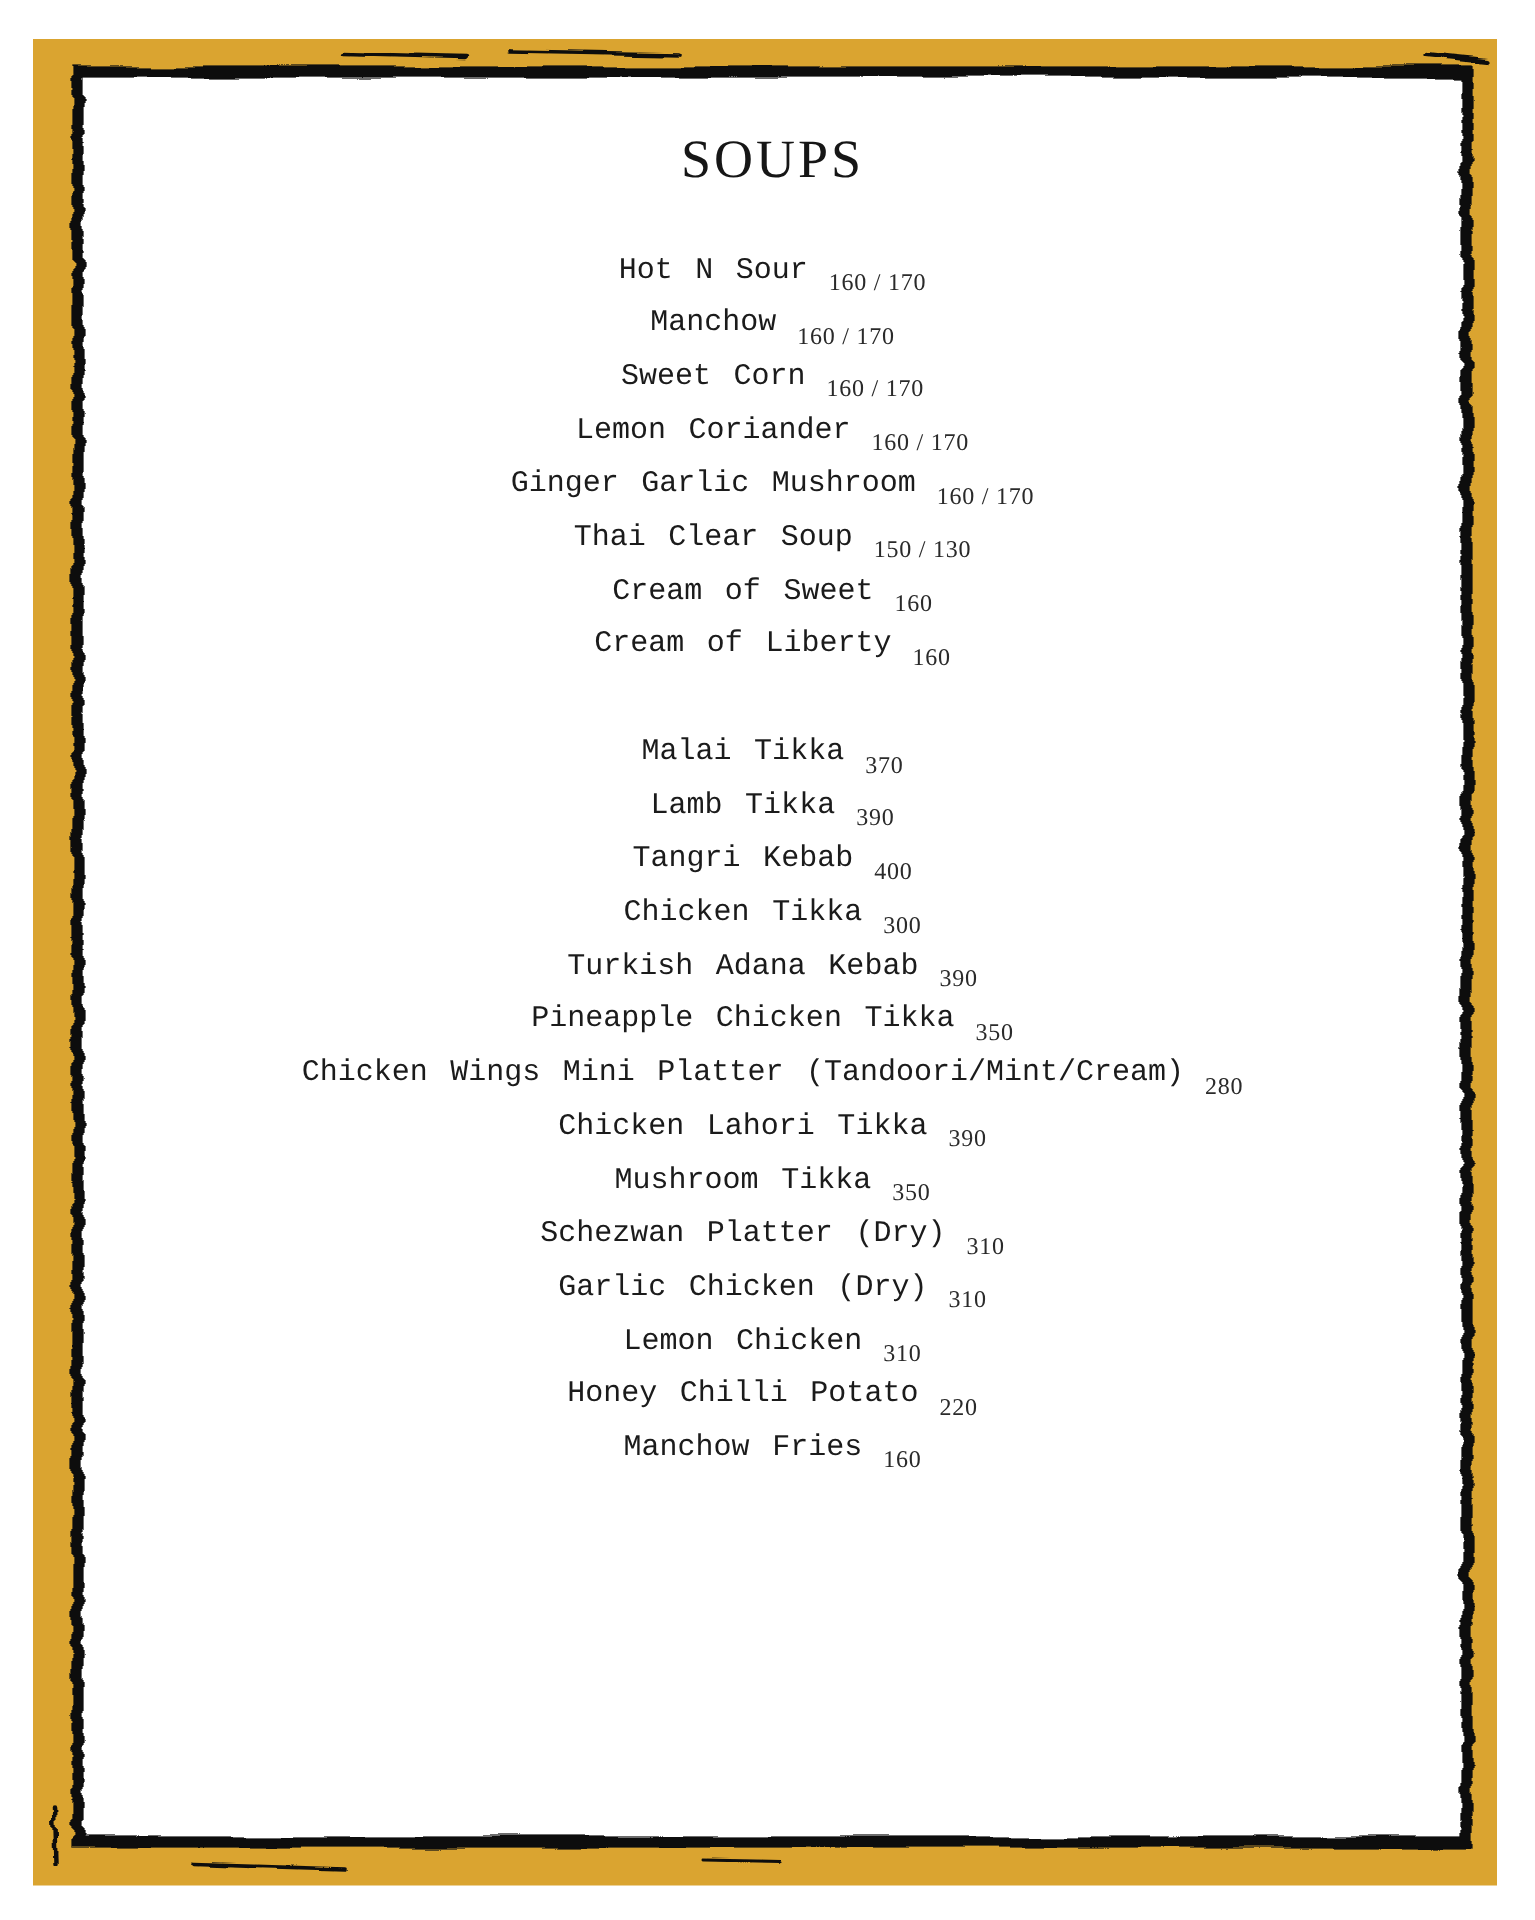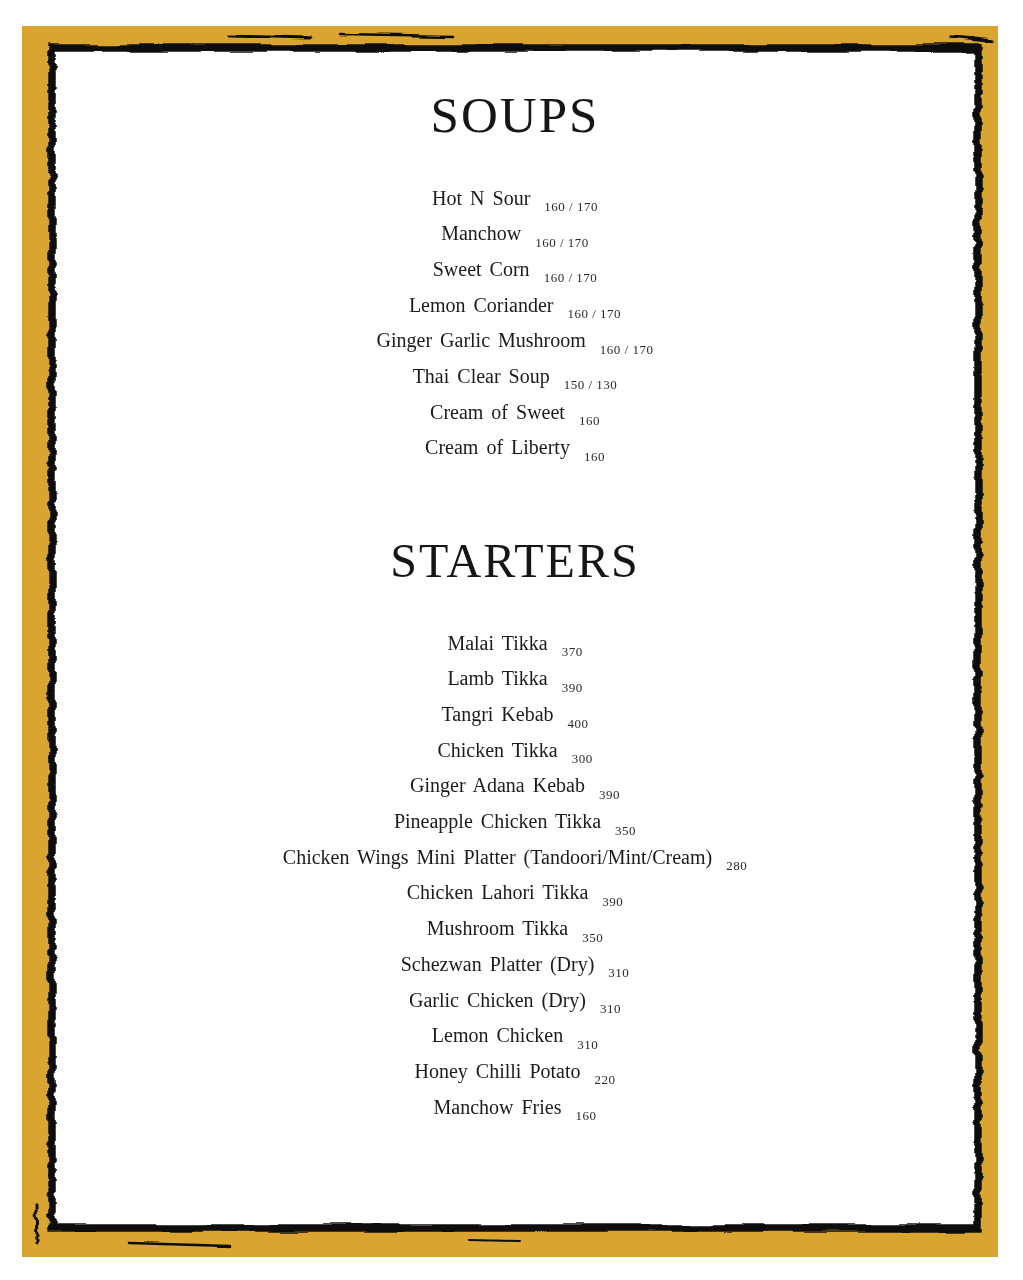--- a/index.html
+++ b/index.html
@@ -43,21 +43,21 @@
     position: absolute;
     left: 52px; top: 47px;
     width: 926px; height: 1181px;
     z-index: 4;
     text-align: center;
     color: #1b1b1b;
   }
   .menu-section { display: block; }
   .section-title {
     font-weight: 400;
-    font-size: 51px;
+    font-size: 36px;
     letter-spacing: 2px;
     line-height: 1.2;
     color: #161616;
   }
   .menu-section.soups .section-title   { margin-top: 38px; }
   .menu-section.starters .section-title { margin-top: 66px; font-size: 48px; }
   .item-list {
     list-style: none;
     margin-top: 34px;
   }
@@ -66,23 +66,24 @@
     height: 35.7px;
     display: flex;
     align-items: center;
     justify-content: center;
     white-space: nowrap;
   }
   .item-name {
     font-size: 20px;
     word-spacing: 3px;
     color: #1b1b1b;
+    font-family: Liberation Mono, monospace;
   }
   .item-price {
-    font-size: 13px;
+    font-size: 16px;
     margin-left: 14px;
     margin-top: 18px;
     color: #2a2a2a;
     letter-spacing: 0.5px;
   }
 </style>
 </head>
 <body>
 
 <div class="page">
@@ -149,21 +150,20 @@
   </li>
 
   <li class="menu-item">
     <span class="item-name">Cream of Liberty</span>
     <span class="item-price">160</span>
   </li>
 </ul>
   </section>
 
   <section class="menu-section starters">
-    <h2 class="section-title">STARTERS</h2>
     <ul class="item-list">
 
   <li class="menu-item">
     <span class="item-name">Malai Tikka</span>
     <span class="item-price">370</span>
   </li>
 
   <li class="menu-item">
     <span class="item-name">Lamb Tikka</span>
     <span class="item-price">390</span>
@@ -174,21 +174,21 @@
     <span class="item-price">400</span>
   </li>
 
   <li class="menu-item">
     <span class="item-name">Chicken Tikka</span>
     <span class="item-price">300</span>
   </li>
 
 
   <li class="menu-item">
-    <span class="item-name">Ginger Adana Kebab</span>
+    <span class="item-name">Turkish Adana Kebab</span>
     <span class="item-price">390</span>
   </li>
 
   <li class="menu-item">
     <span class="item-name">Pineapple Chicken Tikka</span>
     <span class="item-price">350</span>
   </li>
 
   <li class="menu-item">
     <span class="item-name">Chicken Wings Mini Platter (Tandoori/Mint/Cream)</span>

